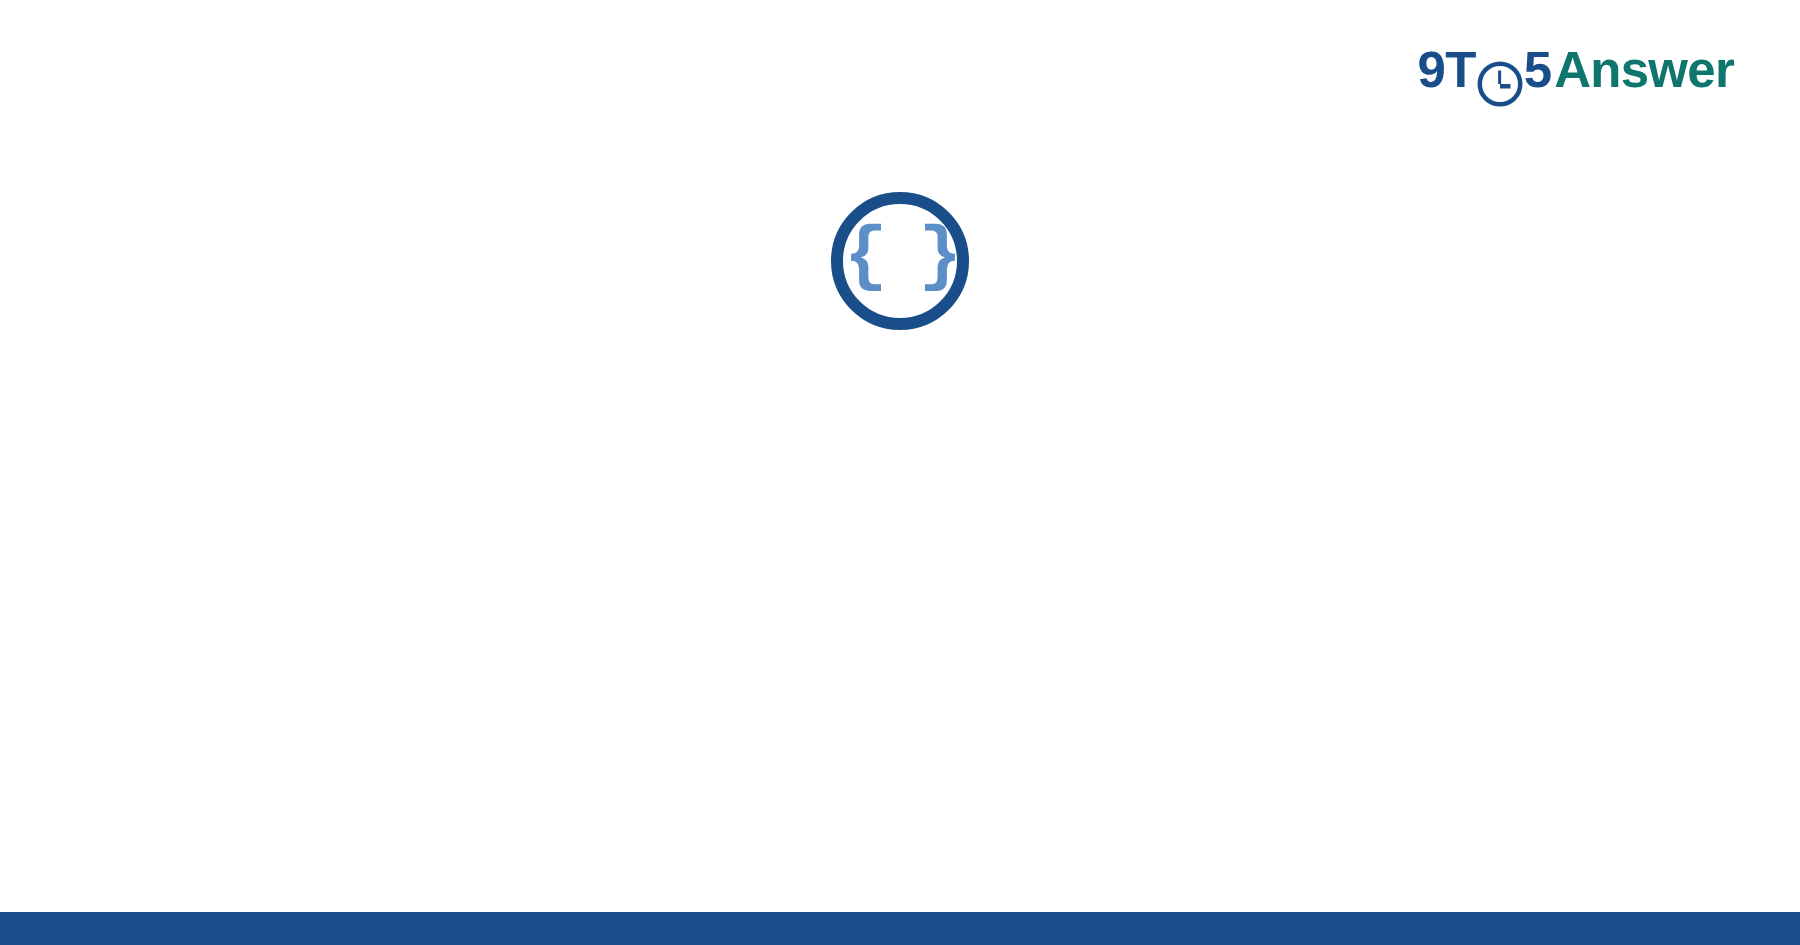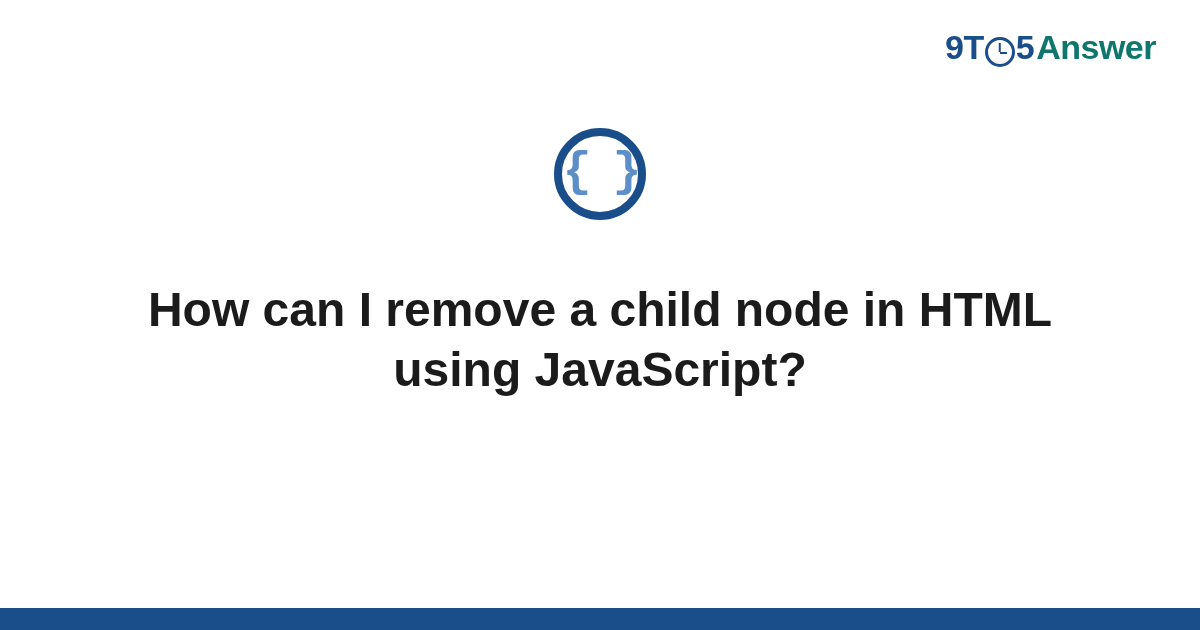--- a/index.html
+++ b/index.html
@@ -13,21 +13,21 @@
       background: #ffffff;
       font-family: Arial, Helvetica, sans-serif;
       position: relative;
       overflow: hidden;
     }
     .logo-wrap {
       position: absolute;
       top: 28px;
       right: 44px;
       display: flex;
-      align-items: center;
+      align-items: flex-end;
       font-weight: 700;
       font-size: 34px;
       letter-spacing: -0.5px;
     }
     .logo-9t { color: #1a4e8a; }
     .logo-clock {
       display: inline-flex;
       align-items: center;
       justify-content: center;
       width: 30px;
@@ -112,16 +112,15 @@
   <span class="logo-9t">9T</span>
   <span class="logo-clock"></span>
   <span class="logo-5">5</span>
   <span class="logo-answer">Answer</span>
 </div>
 
 <div class="center-content">
   <div class="badge-icon">
     <span>{ }</span>
   </div>
-  <h1 class="question-title">How can I remove a child node in HTML using JavaScript?</h1>
 </div>
 
 <div class="footer-bar"></div>
 
 </body></html>

